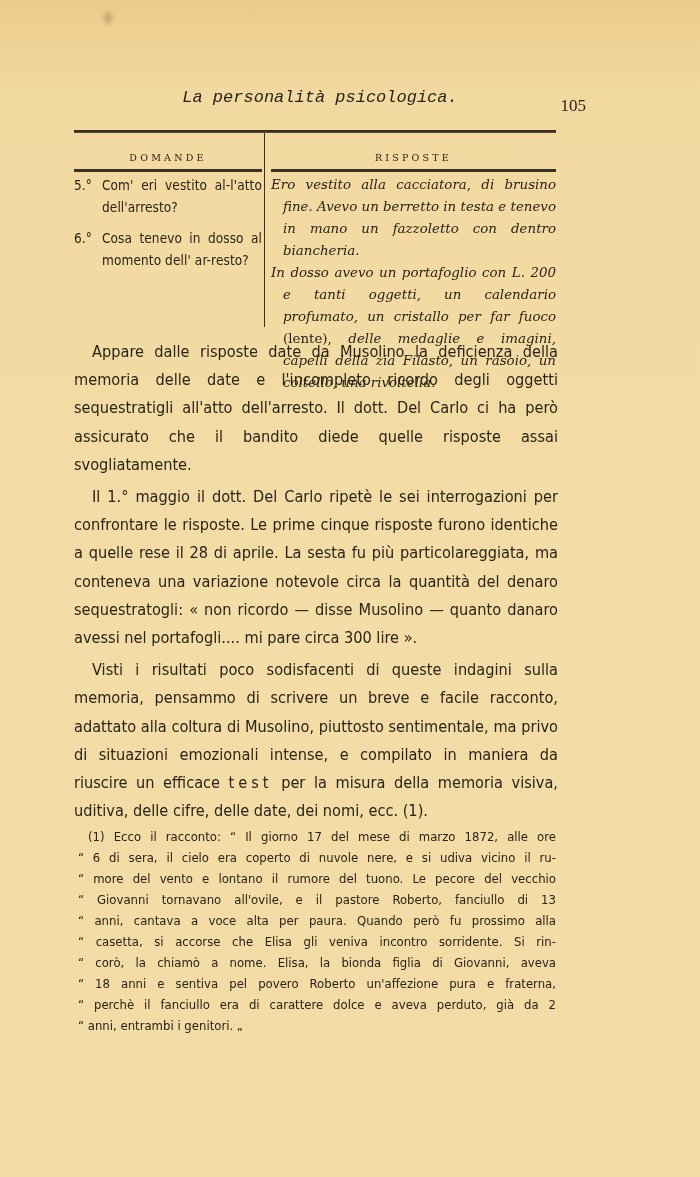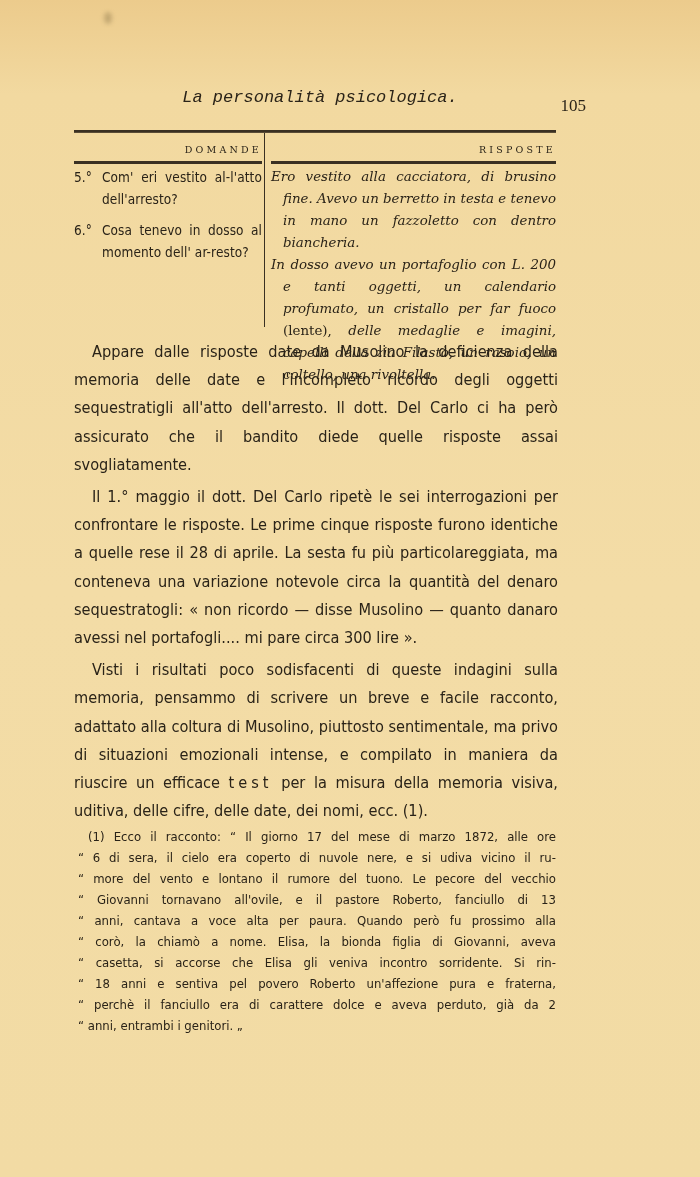--- a/index.html
+++ b/index.html
@@ -74,24 +74,24 @@
       margin-left: 2px;
       margin-right: 6px;
     }
     .col-right {
       flex: 1;
     }
     .col-header {
       font-family: "DejaVu Serif", serif;
       font-size: 9.5px;
       letter-spacing: 3.2px;
-      text-align: right;
+      text-align: center;
       height: 22px;
       line-height: 22px;
-      padding-top: 6px;
+      padding-top: 14px;
     }
     .header-rule {
       height: 3px;
       background: #3a3022;
       margin-bottom: 2px;
     }
     .question, .answer {
       font-size: 14px;
       line-height: 22px;
     }
@@ -198,18 +198,18 @@
   <p>Il 1.° maggio il dott. Del Carlo ripetè le sei interrogazioni per confrontare le risposte. Le prime cinque risposte furono identiche a quelle rese il 28 di aprile. La sesta fu più particolareggiata, ma conteneva una variazione notevole circa la quantità del denaro sequestratogli: « non ricordo — disse Musolino — quanto danaro avessi nel portafogli.... mi pare circa 300 lire ».</p>
   <p><span>Visti i risultati poco sodisfacenti di queste indagini sulla memoria, pensammo di scrivere un breve e facile racconto, adattato alla coltura di Musolino, piuttosto sentimentale, ma privo di situazioni emozionali intense, e compilato in maniera da riuscire un efficace </span><span class="spaced">test</span><span> per la misura della memoria visiva, uditiva, delle cifre, delle date, dei nomi, ecc. (1).</span></p>
 </main>
 
 <aside class="footnote">
   <span class="fn-line fn-first">(1) Ecco il racconto: “ Il giorno 17 del mese di marzo 1872, alle ore</span>
   <span class="fn-line">“ 6 di sera, il cielo era coperto di nuvole nere, e si udiva vicino il ru-</span>
   <span class="fn-line">“ more del vento e lontano il rumore del tuono. Le pecore del vecchio</span>
   <span class="fn-line">“ Giovanni tornavano all'ovile, e il pastore Roberto, fanciullo di 13</span>
   <span class="fn-line">“ anni, cantava a voce alta per paura. Quando però fu prossimo alla</span>
+  <span class="fn-line">“ casetta, si accorse che Elisa gli veniva incontro sorridente. Si rin-</span>
   <span class="fn-line">“ corò, la chiamò a nome. Elisa, la bionda figlia di Giovanni, aveva</span>
-  <span class="fn-line">“ casetta, si accorse che Elisa gli veniva incontro sorridente. Si rin-</span>
   <span class="fn-line">“ 18 anni e sentiva pel povero Roberto un'affezione pura e fraterna,</span>
   <span class="fn-line">“ perchè il fanciullo era di carattere dolce e aveva perduto, già da 2</span>
   <span class="fn-line last">“ anni, entrambi i genitori. „</span>
 </aside>
 
 </body></html>

